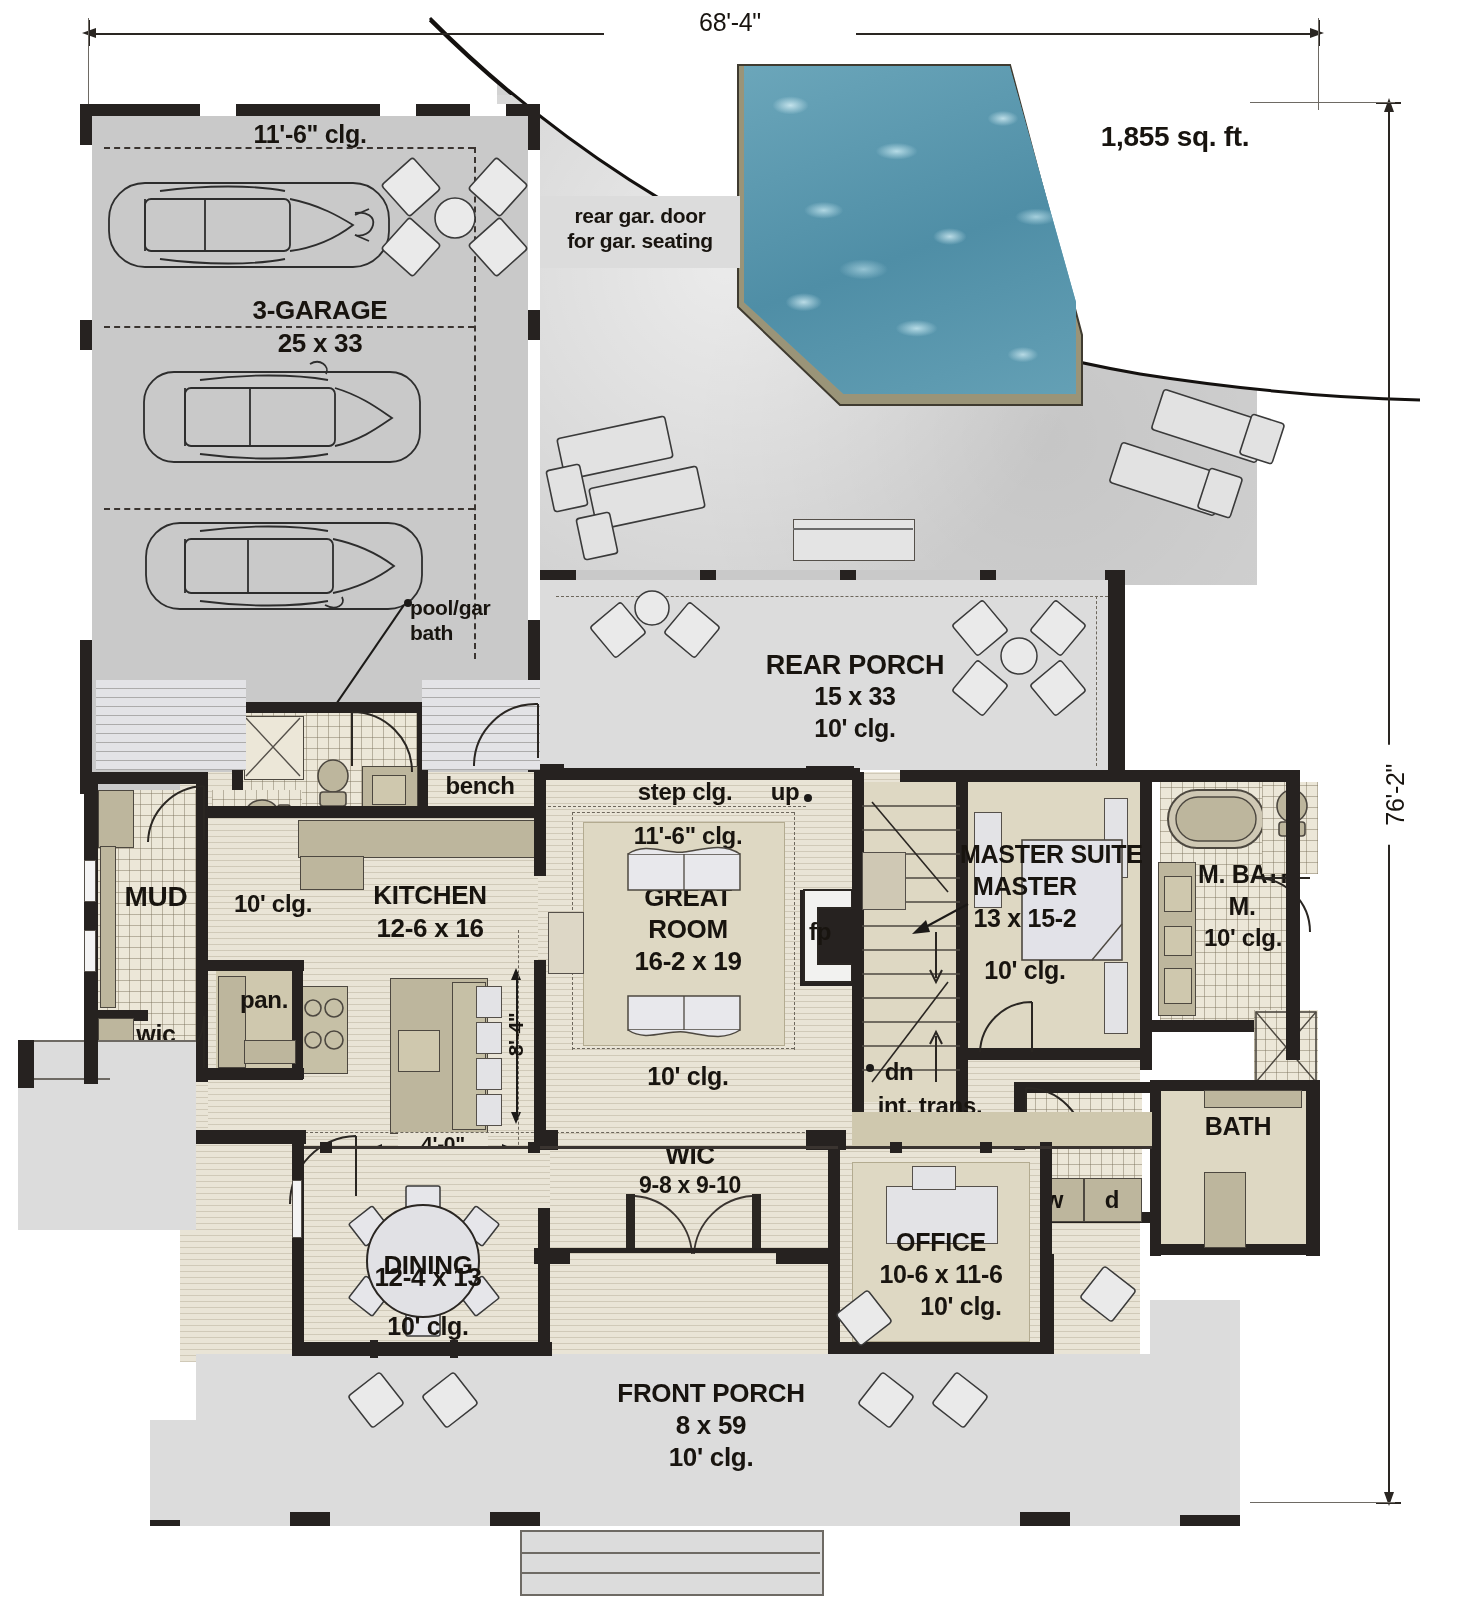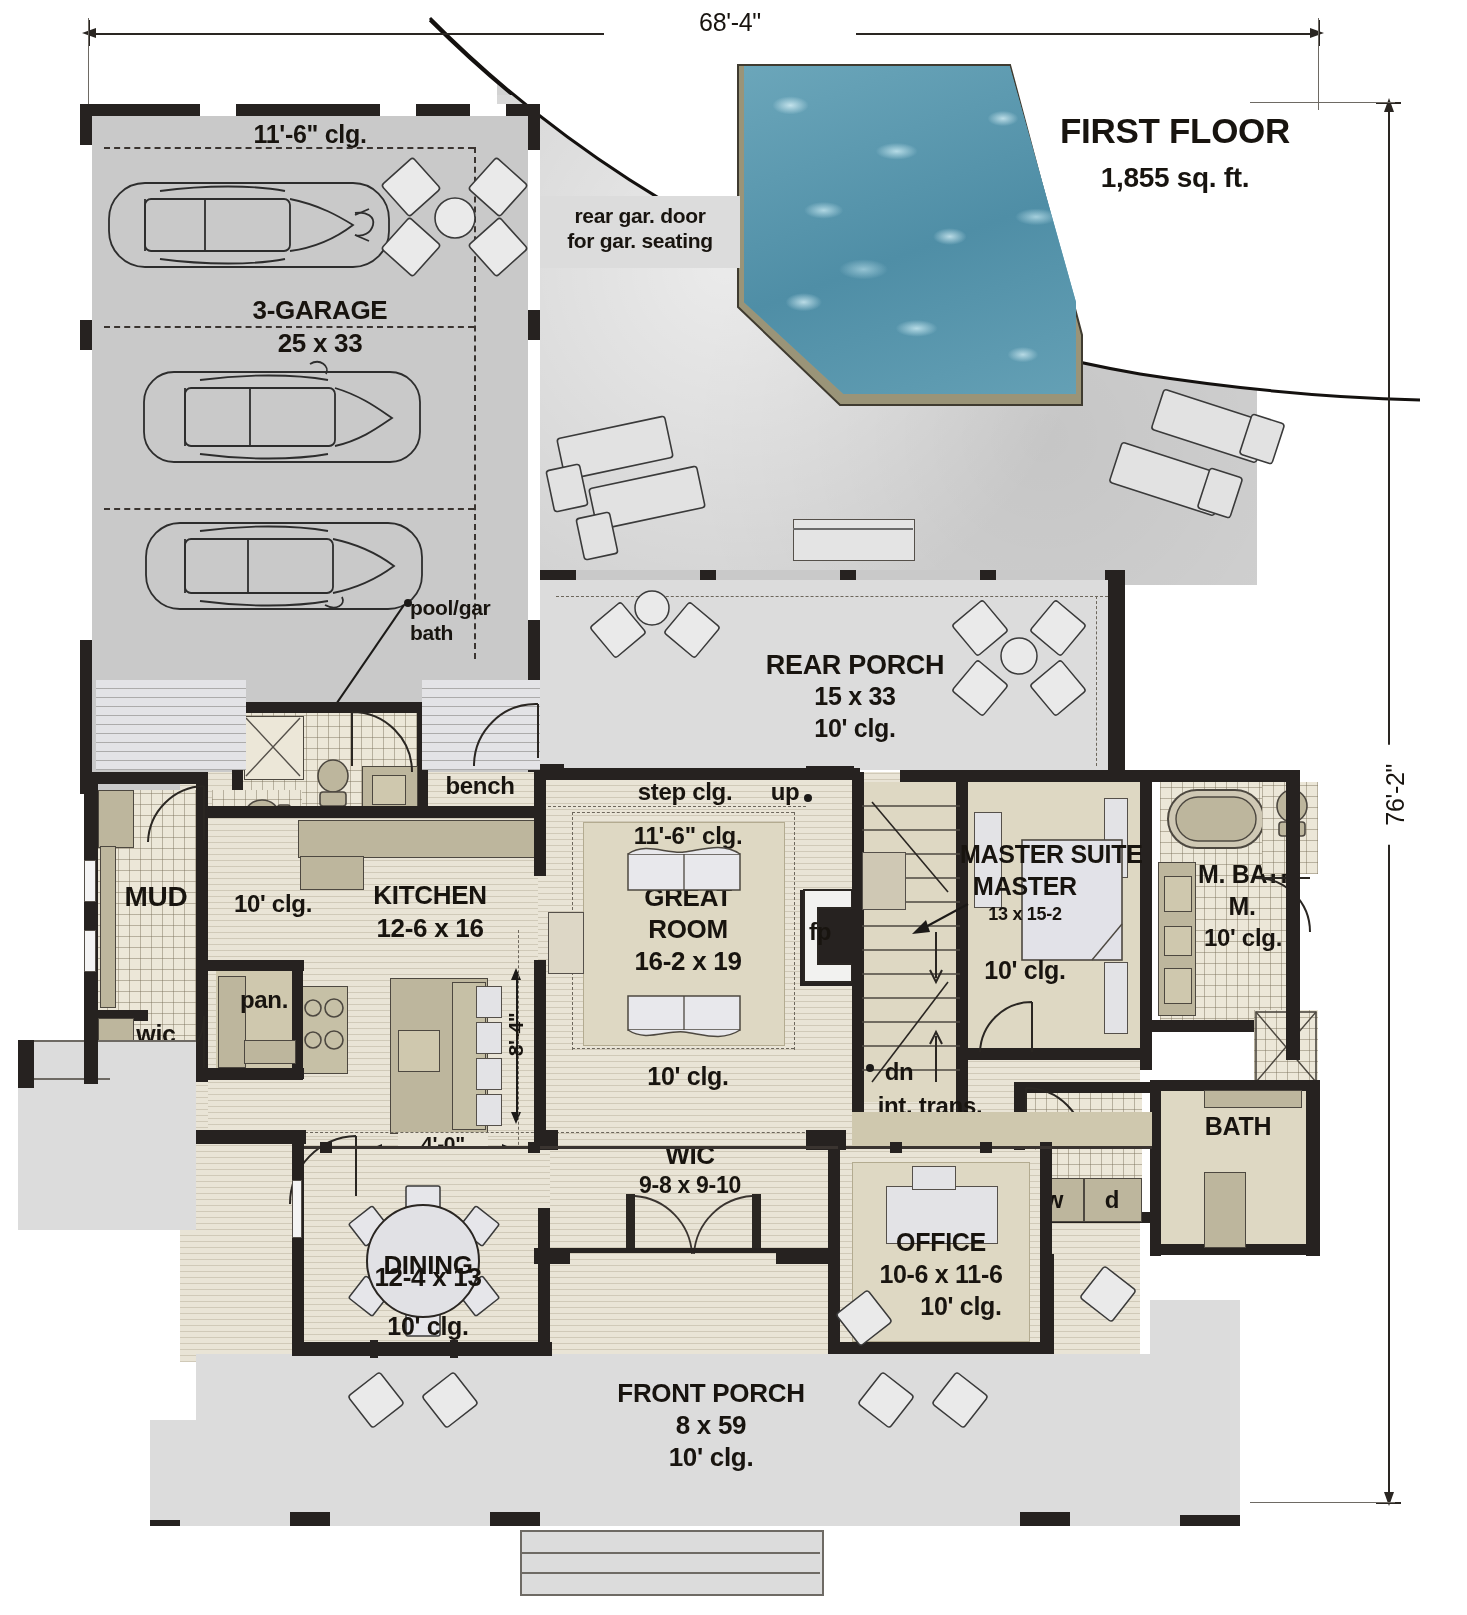--- a/index.html
+++ b/index.html
@@ -132,21 +132,20 @@
     </svg>
     <svg style="left:52px;top:1394px;width:16px;height:28px;">
       <path d="M7,22 L2,8 L12,8 Z" fill="#2a2622"></path>
     </svg>
     <div class="lbl" style="left:16px;top:690px;width:100px;font-size:25px;font-weight:normal;transform:rotate(-90deg);background:#fff;">76'-2"</div>
   </div>
   <div class="thin" style="left:1250px;top:102px;width:145px;height:1.4px;background:#6e6a64;"></div>
   <div class="thin" style="left:1250px;top:1502px;width:145px;height:1.4px;background:#6e6a64;"></div>
 
   <div class="abs" style="left:1010px;top:110px;width:330px;">
-    <div class="lbl" style="position:relative;left:0;top:0;width:330px;font-size:35px;">FIRST FLOOR</div>
     <div class="lbl" style="position:relative;left:0;top:10px;width:330px;font-size:28px;">1,855 sq. ft.</div>
   </div>
 
   <svg class="abs" style="left:730px;top:45px;width:360px;height:370px;">
     <polygon points="8,20 280,20 352,290 352,360 110,360 8,262" fill="#9a9478" stroke="#3f3b30" stroke-width="2"></polygon>
   </svg>
   <div class="abs water" style="left:744px;top:66px;width:332px;height:328px;
               clip-path:polygon(0% 0%, 80% 0%, 100% 72%, 100% 100%, 30% 100%, 0% 72%);"></div>
 
   <div class="abs" style="left:540px;top:196px;width:200px;height:72px;background:#dcdcdc;"></div>
@@ -480,21 +479,21 @@
   <div class="fxl" style="left:1104px;top:962px;width:22px;height:70px;"></div>
   <div class="fxl" style="left:974px;top:812px;width:26px;height:94px;"></div>
 
   <svg class="abs" style="left:1020px;top:838px;width:110px;height:130px;">
     <rect x="2" y="2" width="100" height="120" fill="#e2e2e8" stroke="#4d4840" stroke-width="1.6"></rect>
     <path d="M102,86 L72,122" stroke="#4d4840" stroke-width="1.4"></path>
   </svg>
   <div class="lbl" style="left:960px;top:840px;width:130px;font-size:25px;">MASTER
 SUITE</div>
   <div class="lbl" style="left:960px;top:872px;width:130px;font-size:25px;">MASTER</div>
-  <div class="lbl" style="left:960px;top:904px;width:130px;font-size:18px;">13 x 15-2</div>
+  <div class="lbl" style="left:960px;top:904px;width:130px;font-size:25px;">13 x 15-2</div>
   <div class="lbl" style="left:960px;top:956px;width:130px;font-size:25px;">10' clg.</div>
   <svg class="abs" style="left:976px;top:1000px;width:92px;height:58px;">
     <path d="M4,52 A52,52 0 0 1 56,2 M56,2 L56,52" fill="none" stroke="#2a2622" stroke-width="2"></path>
     <path d="M56,52 A52,52 0 0 1 4,2" fill="none" stroke="#2a2622" stroke-width="0"></path>
   </svg>
   <svg class="abs" style="left:910px;top:900px;width:60px;height:36px;">
     <path d="M58,4 L10,30" stroke="#1c1a18" stroke-width="2" fill="none"></path>
     <path d="M2,34 L16,20 L20,32 Z" fill="#1c1a18"></path>
   </svg>
 

